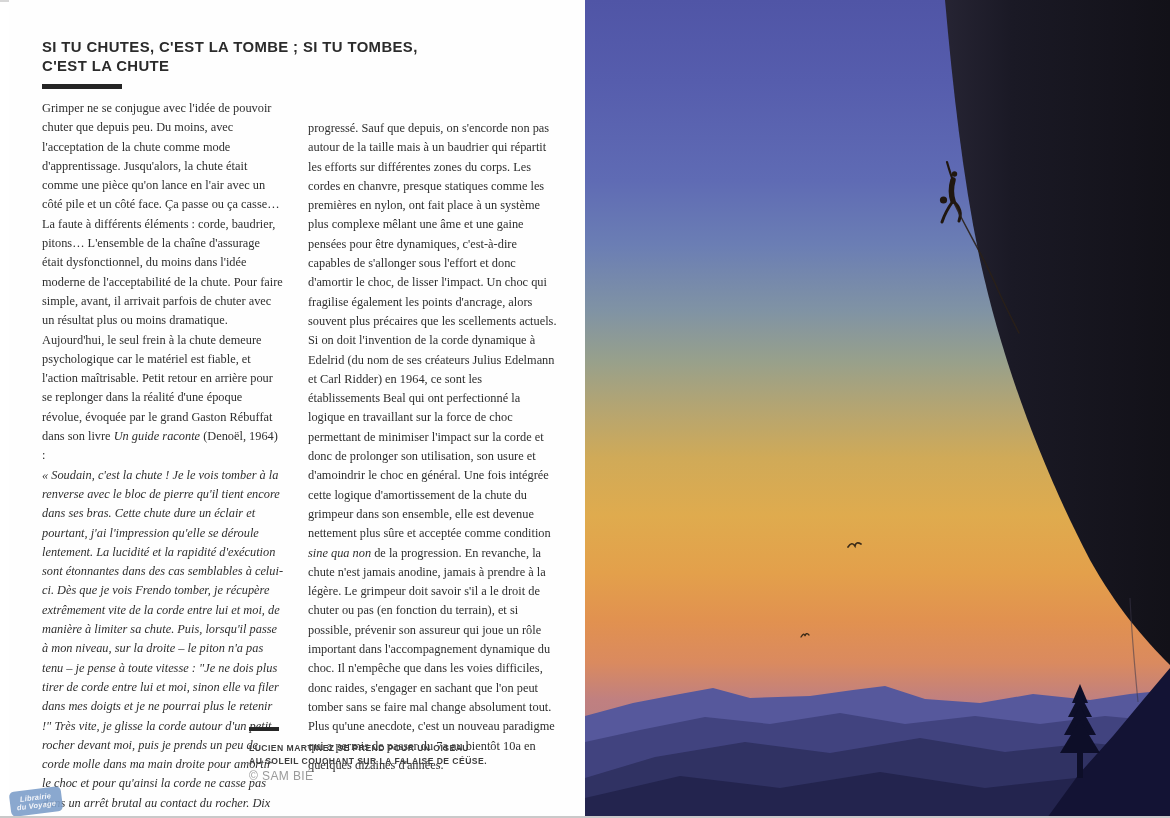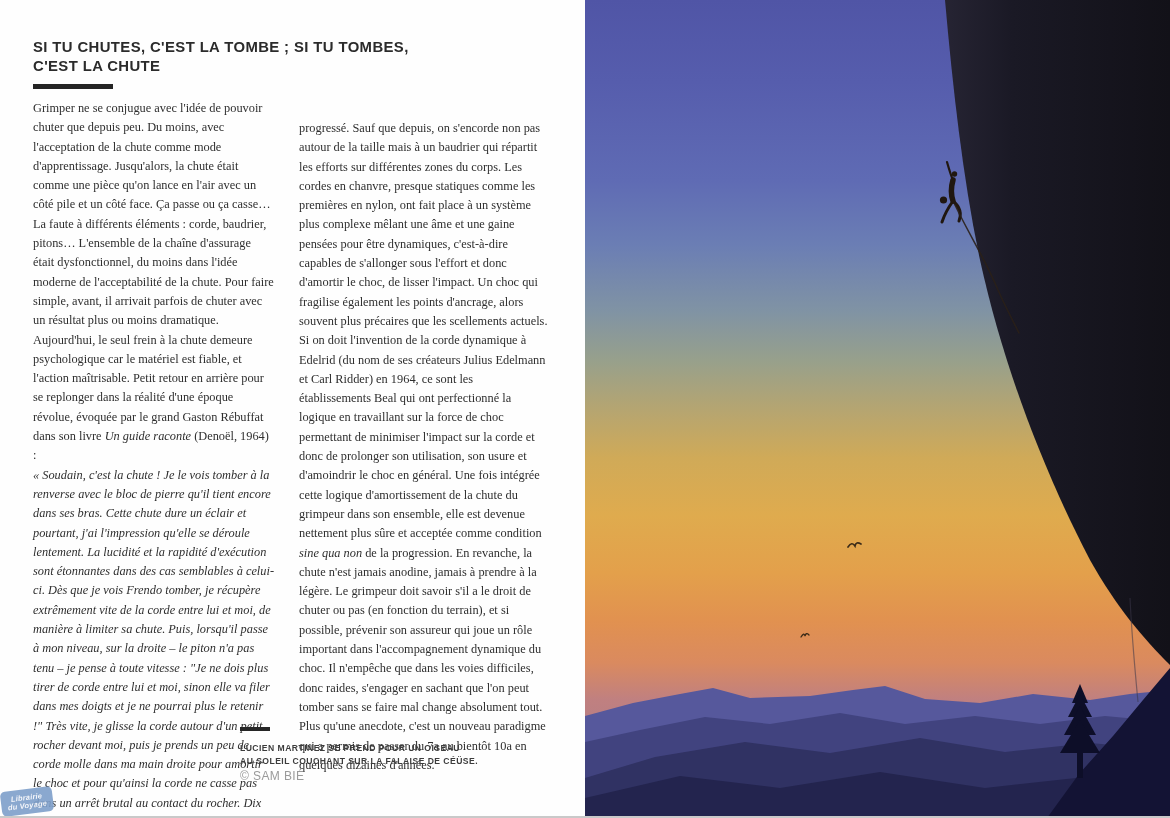--- a/index.html
+++ b/index.html
@@ -4,21 +4,21 @@
 <style>
   html,body{margin:0;padding:0;background:#ffffff;}
   body{font-family:"Liberation Serif", serif;}
   #page{position:relative;width:1170px;height:818px;background:#ffffff;overflow:hidden;}
 
   .scan-edge{position:absolute;left:0;width:1170px;height:2px;background:#d7d7d7;}
   .scan-edge.top{top:0;}
   .scan-edge.bottom{bottom:0;background:#c9c9c9;}
 
   
-  #left-page{position:absolute;left:0;top:0;width:585px;height:818px;background:#fefefe;}
+  #left-page{position:absolute;left:9px;top:0;width:585px;height:818px;background:#fefefe;}
 
   .title{position:absolute;left:33px;top:38px;width:440px;
          font-family:"Liberation Sans", sans-serif;font-weight:700;
          font-size:15.5px;line-height:18.5px;color:#2b2b2b;letter-spacing:.4px;
          transform:scaleX(.96);transform-origin:left top;}
   .title-rule{position:absolute;left:33px;top:84px;width:80px;height:5px;background:#242424;}
 
   .col{position:absolute;top:99px;font-size:12.35px;line-height:19.3px;color:#2e2e2e;
        text-align:left;}
   #col-1{left:33px;width:241px;}

